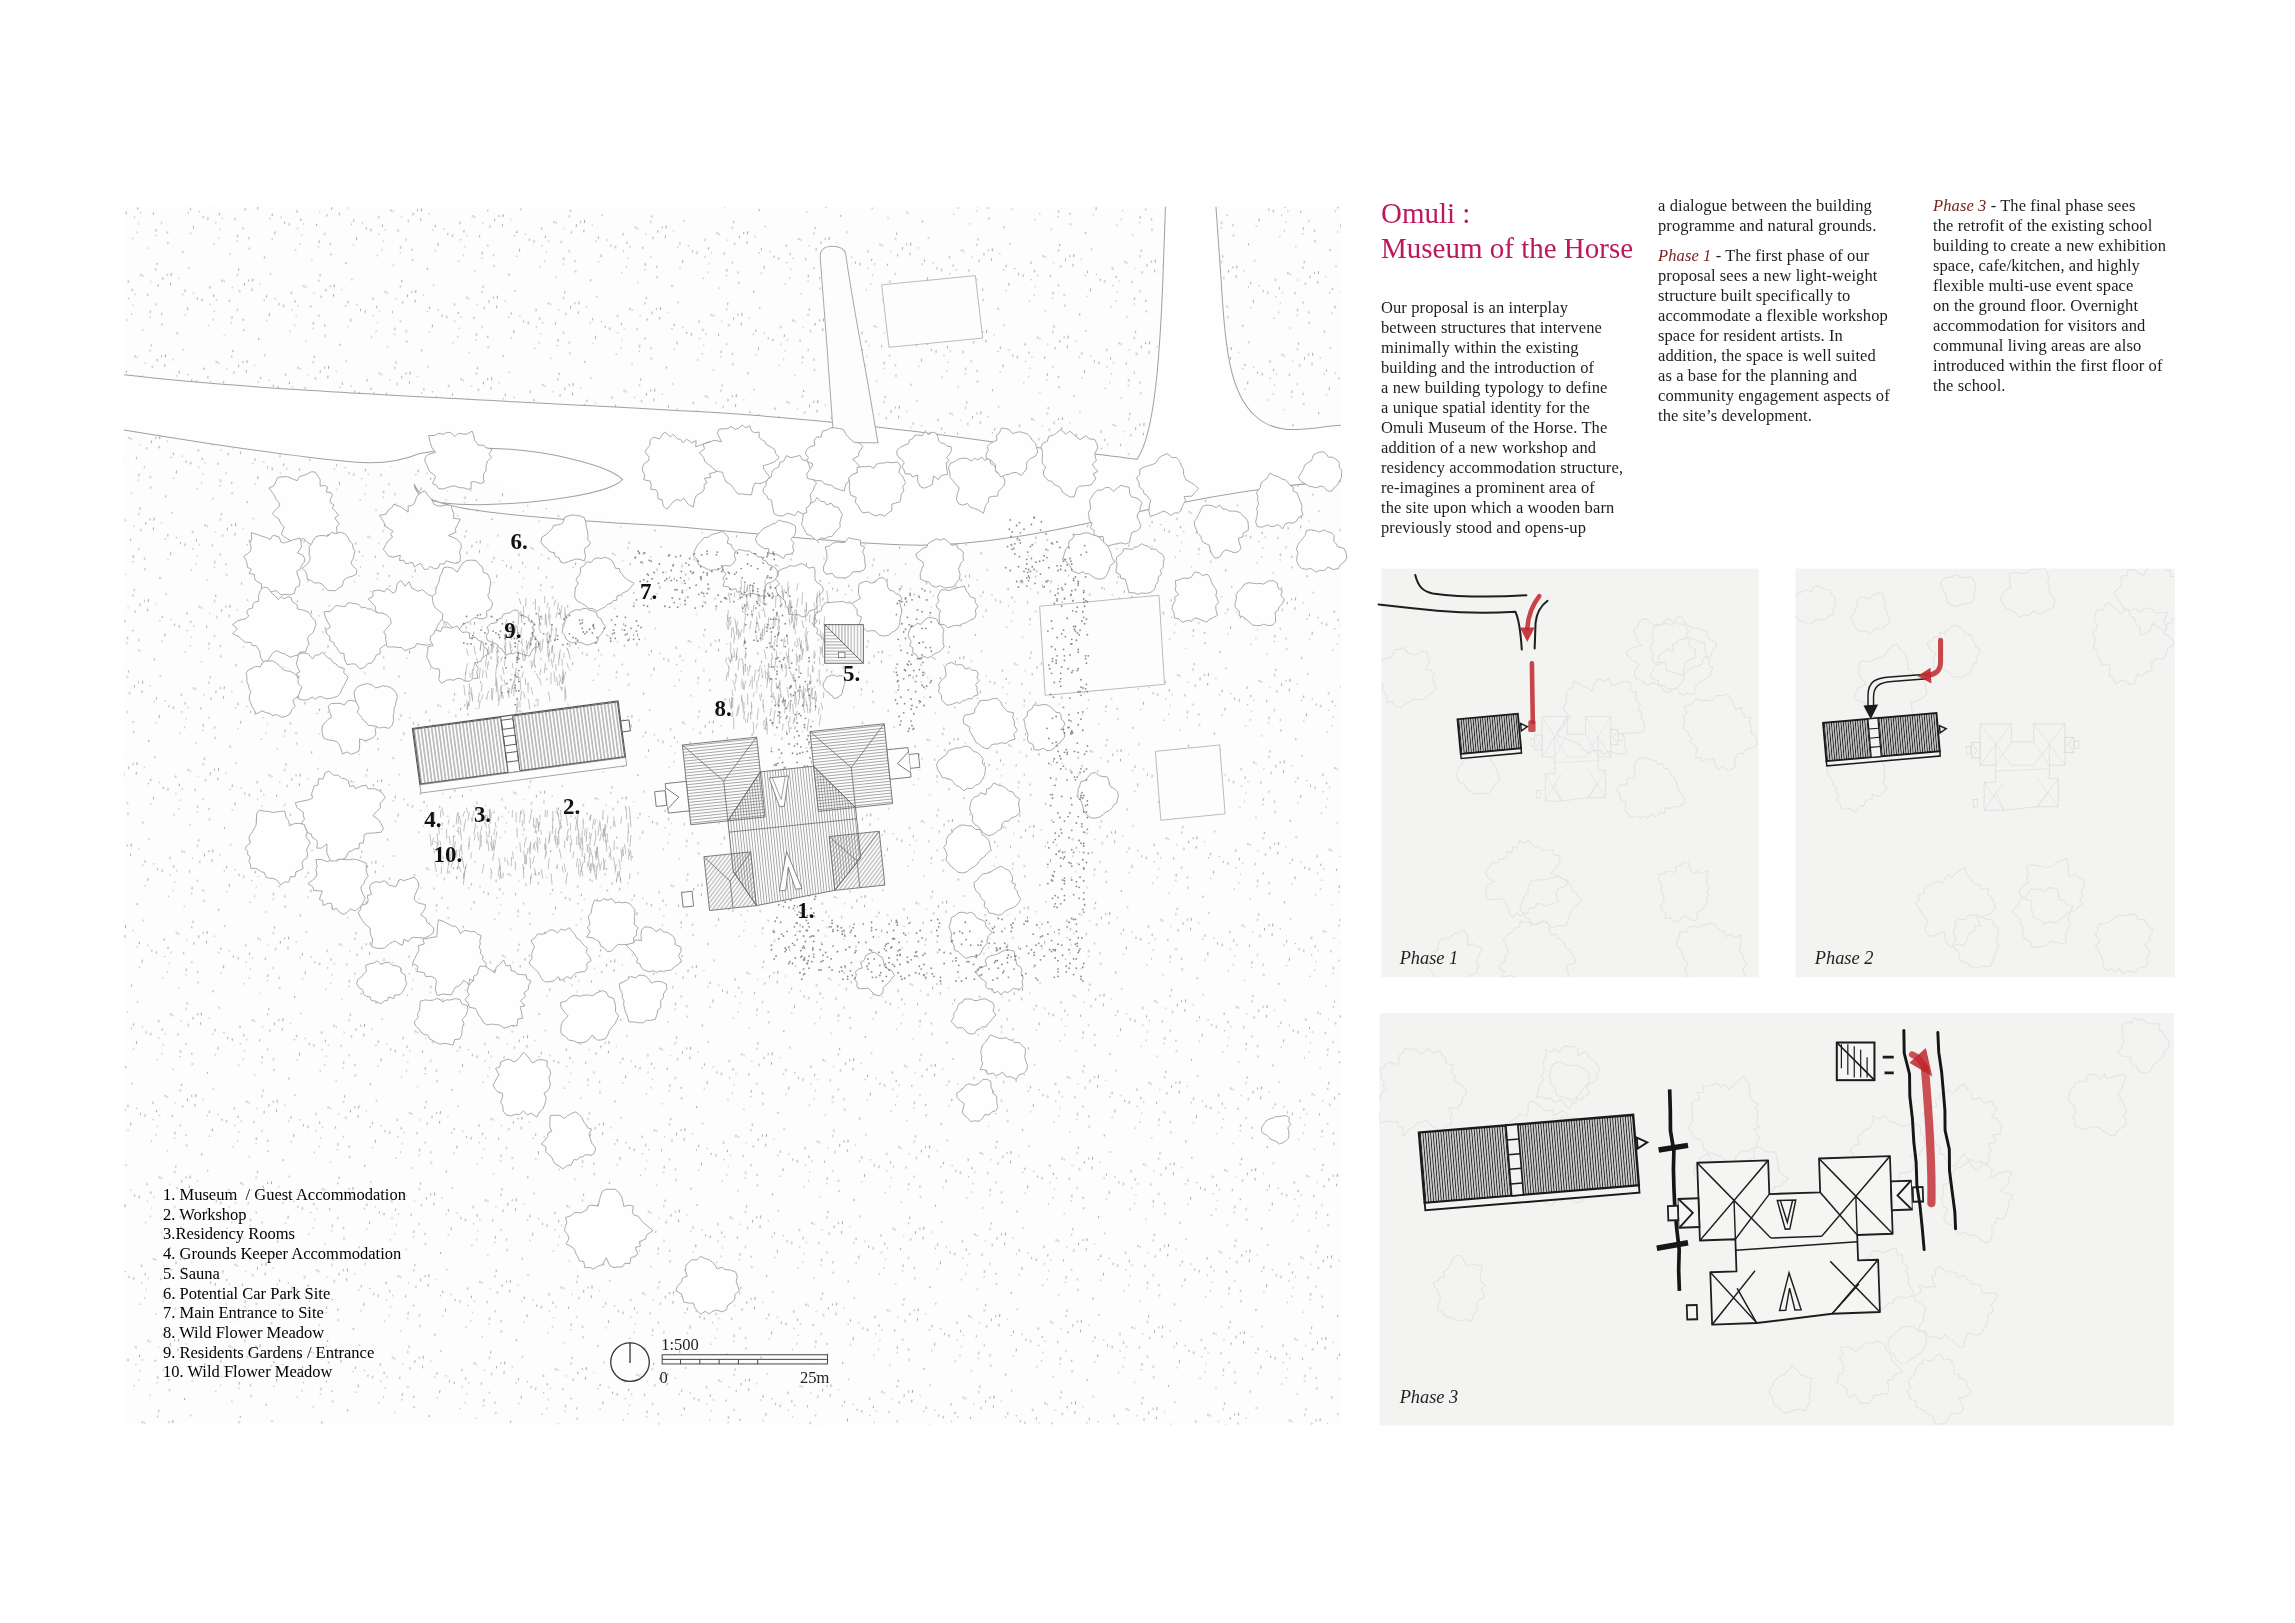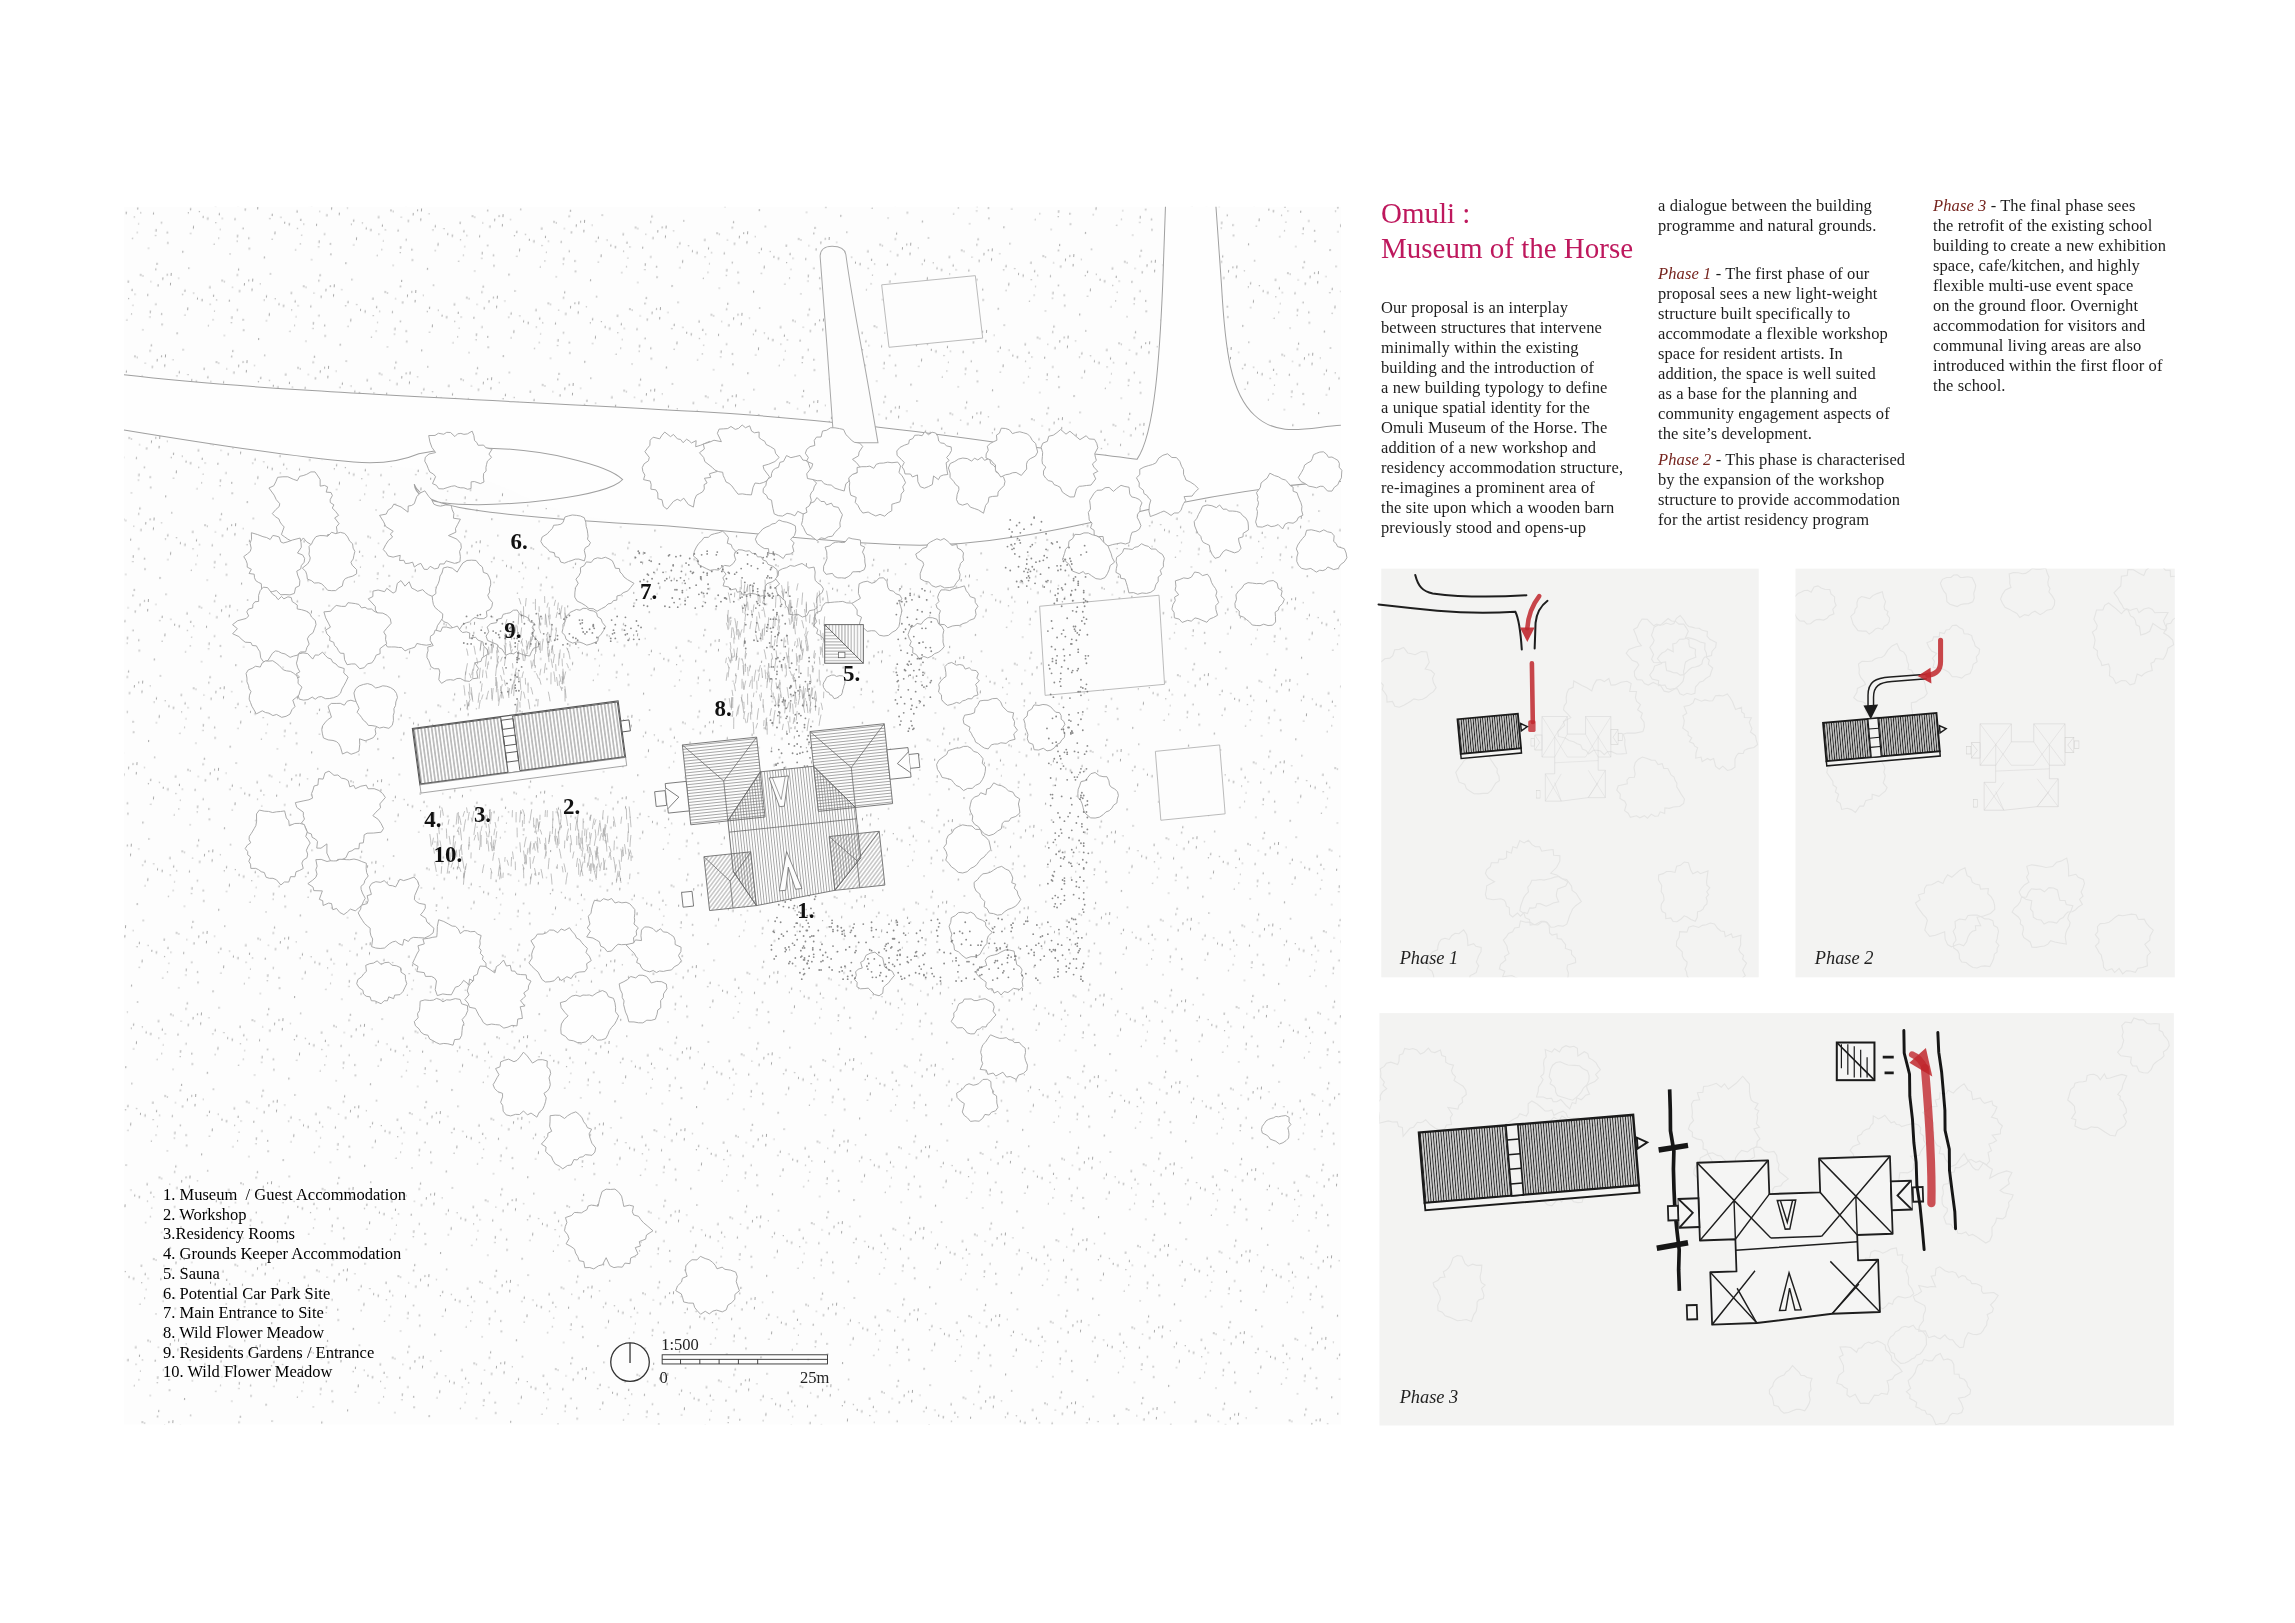--- a/index.html
+++ b/index.html
@@ -1816,22 +1816,21 @@
 <text x="1976" y="1049">Phase 2</text>
 <text x="1524" y="1528">Phase 3</text>
 </g>
 </svg>
 
 <div class="abs" style="left:1381px;top:196px;font-size:29px;line-height:35px;color:#be185d;">Omuli :<br>Museum of the Horse</div>
 
 <div class="abs col" style="left:1381px;top:298px;width:303px;">Our proposal is an interplay<br>between structures that intervene<br>minimally within the existing<br>building and the introduction of<br>a new building typology to define<br>a unique spatial identity for the<br>Omuli Museum of the Horse. The<br>addition of a new workshop and<br>residency accommodation structure,<br>re-imagines a prominent area of<br>the site upon which a wooden barn<br>previously stood and opens-up</div>
 
 <div class="abs col" style="left:1658px;top:196px;width:303px;">
-<p style="margin-bottom:28px">a dialogue between the building<br>programme and natural grounds.</p>
+<p style="margin-bottom:10px">a dialogue between the building<br>programme and natural grounds.</p>
 <p style="margin-bottom:6px"><span class="phase">Phase 1</span> - The first phase of our<br>proposal sees a new light-weight<br>structure built specifically to<br>accommodate a flexible workshop<br>space for resident artists. In<br>addition, the space is well suited<br>as a base for the planning and<br>community engagement aspects of<br>the site’s development.</p>
-<p><span class="phase">Phase 2</span> - This phase is characterised<br>by the expansion of the workshop<br>structure to provide accommodation<br>for the artist residency program</p>
 </div>
 
 <div class="abs col" style="left:1933px;top:196px;width:303px;">
 <p><span class="phase">Phase 3</span> - The final phase sees<br>the retrofit of the existing school<br>building to create a new exhibition<br>space, cafe/kitchen, and highly<br>flexible multi-use event space<br>on the ground floor. Overnight<br>accommodation for visitors and<br>communal living areas are also<br>introduced within the first floor of<br>the school.</p>
 </div>
 
 <div class="abs" style="left:163px;top:1185px;font-size:16.5px;line-height:19.7px;color:#000000;">1. Museum&nbsp; / Guest Accommodation<br>2. Workshop<br>3.Residency Rooms<br>4. Grounds Keeper Accommodation<br>5. Sauna<br>6. Potential Car Park Site<br>7. Main Entrance to Site<br>8. Wild Flower Meadow<br>9. Residents Gardens / Entrance<br>10. Wild Flower Meadow</div>
 
 </body></html>

